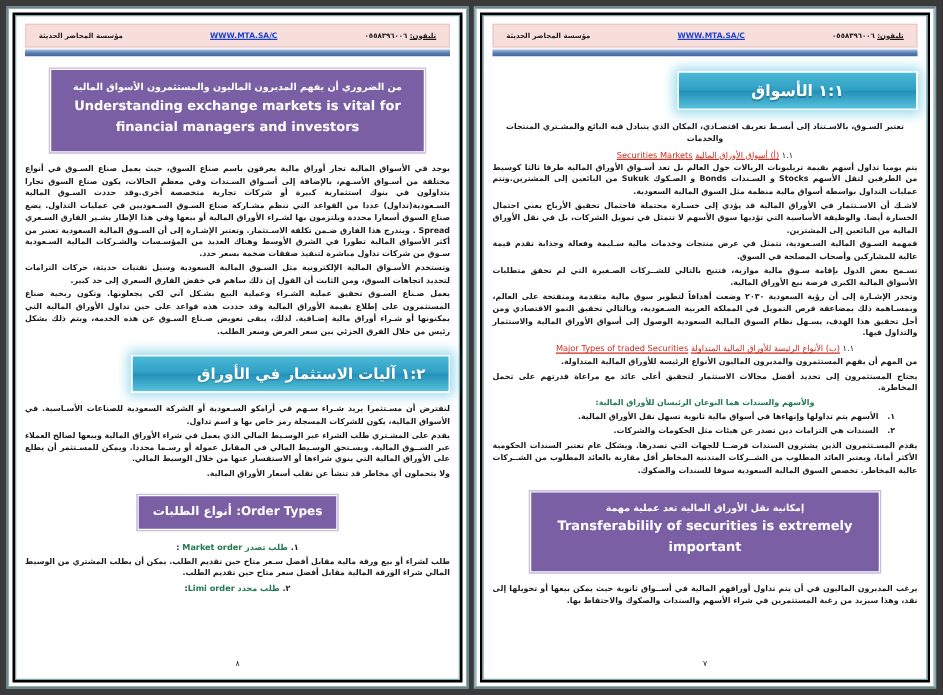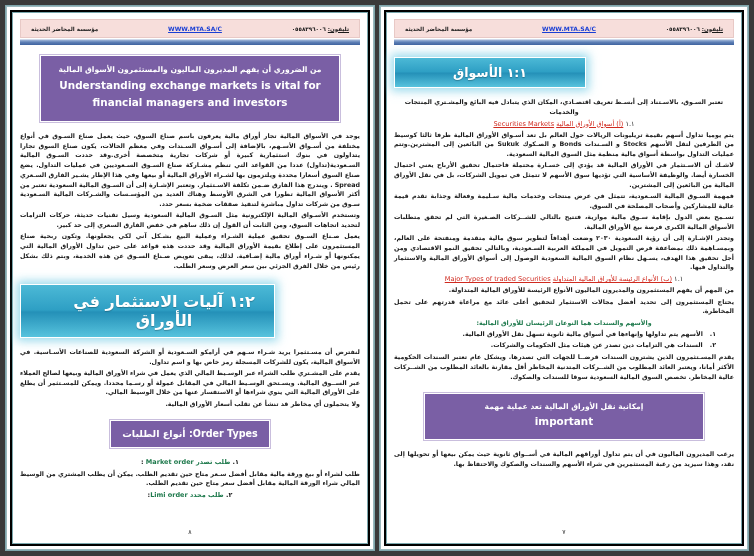--- a/index.html
+++ b/index.html
@@ -68,38 +68,38 @@
   .header-rule{
     height:5px;
     background:linear-gradient(to bottom,#9fb6d8 0%,#5d7fb5 45%,#3f639f 100%);
     border-top:1px solid #cfd9ea;
     margin-top:1px;
     flex:0 0 auto;
   }
 
   
   .teal-wrap{
-    display:flex;justify-content:flex-end;
+    display:flex;justify-content:flex-start;
     margin:12px 0 9px 0;
     flex:0 0 auto;
   }
   .teal-box{
     width:170px;
     padding:7px 10px;
     text-align:center;
     color:#ffffff;
     font-size:12.5px;
     font-weight:bold;
     border:1px solid #ffffff;
     background:linear-gradient(to bottom,#4cb9d6 0%,#2e9fc4 48%,#2490b8 52%,#57c3dd 100%);
     box-shadow:0 0 9px 3px rgba(120,205,230,.75);
     text-shadow:0 1px 1px rgba(0,0,0,.25);
     letter-spacing:.3px;
   }
-  .teal-box.wide{width:200px;font-size:16px;padding-left:43px;}
+  .teal-box.wide{width:200px;font-size:12px;padding-left:43px;}
 
   
   .purple-wrap{display:flex;justify-content:center;margin:10px 0 9px 0;flex:0 0 auto;}
   .purple-box{
     background:#7a5fa5;
     border:1px solid #ffffff;
     outline:1px solid #c9bedd;
     color:#ffffff;
     font-weight:bold;
     text-align:center;
@@ -213,20 +213,21 @@
             <span>السندات هي التزامات دين تصدر عن هيئات مثل الحكومات والشركات.</span>
           </li>
         </ol>
 
         <p>يقدم المسـتثمرون الذين يشترون السندات قرضــا للجهات التي تصدرها. ويشكل عام تعتبر السندات الحكومية الأكثر أمانا، ويعتبر العائد المطلوب من الشــركات المتدنية المخاطر أقل مقارنة بالعائد المطلوب من الشــركات عالية المخاطر. تخصص السوق المالية السعودية سوقا للسندات والصكوك.</p>
       </div>
 
       <div class="purple-wrap">
         <div class="purple-box p-big">
           <span class="ar">إمكانية نقل الأوراق المالية تعد عملية مهمة</span>
+          <span class="en">Transferabilily of securities is extremely</span>
           <span class="en">important</span>
         </div>
       </div>
 
       <div class="body-txt">
         <p>يرغب المديرون الماليون في أن يتم تداول أوراقهم المالية في أســواق ثانوية حيث يمكن بيعها أو تحويلها إلى نقد، وهذا سيزيد من رغبة المستثمرين في شراء الأسهم والسندات والصكوك والاحتفاظ بها.</p>
       </div>
 
       <div class="page-num">٧</div>
     </div>

